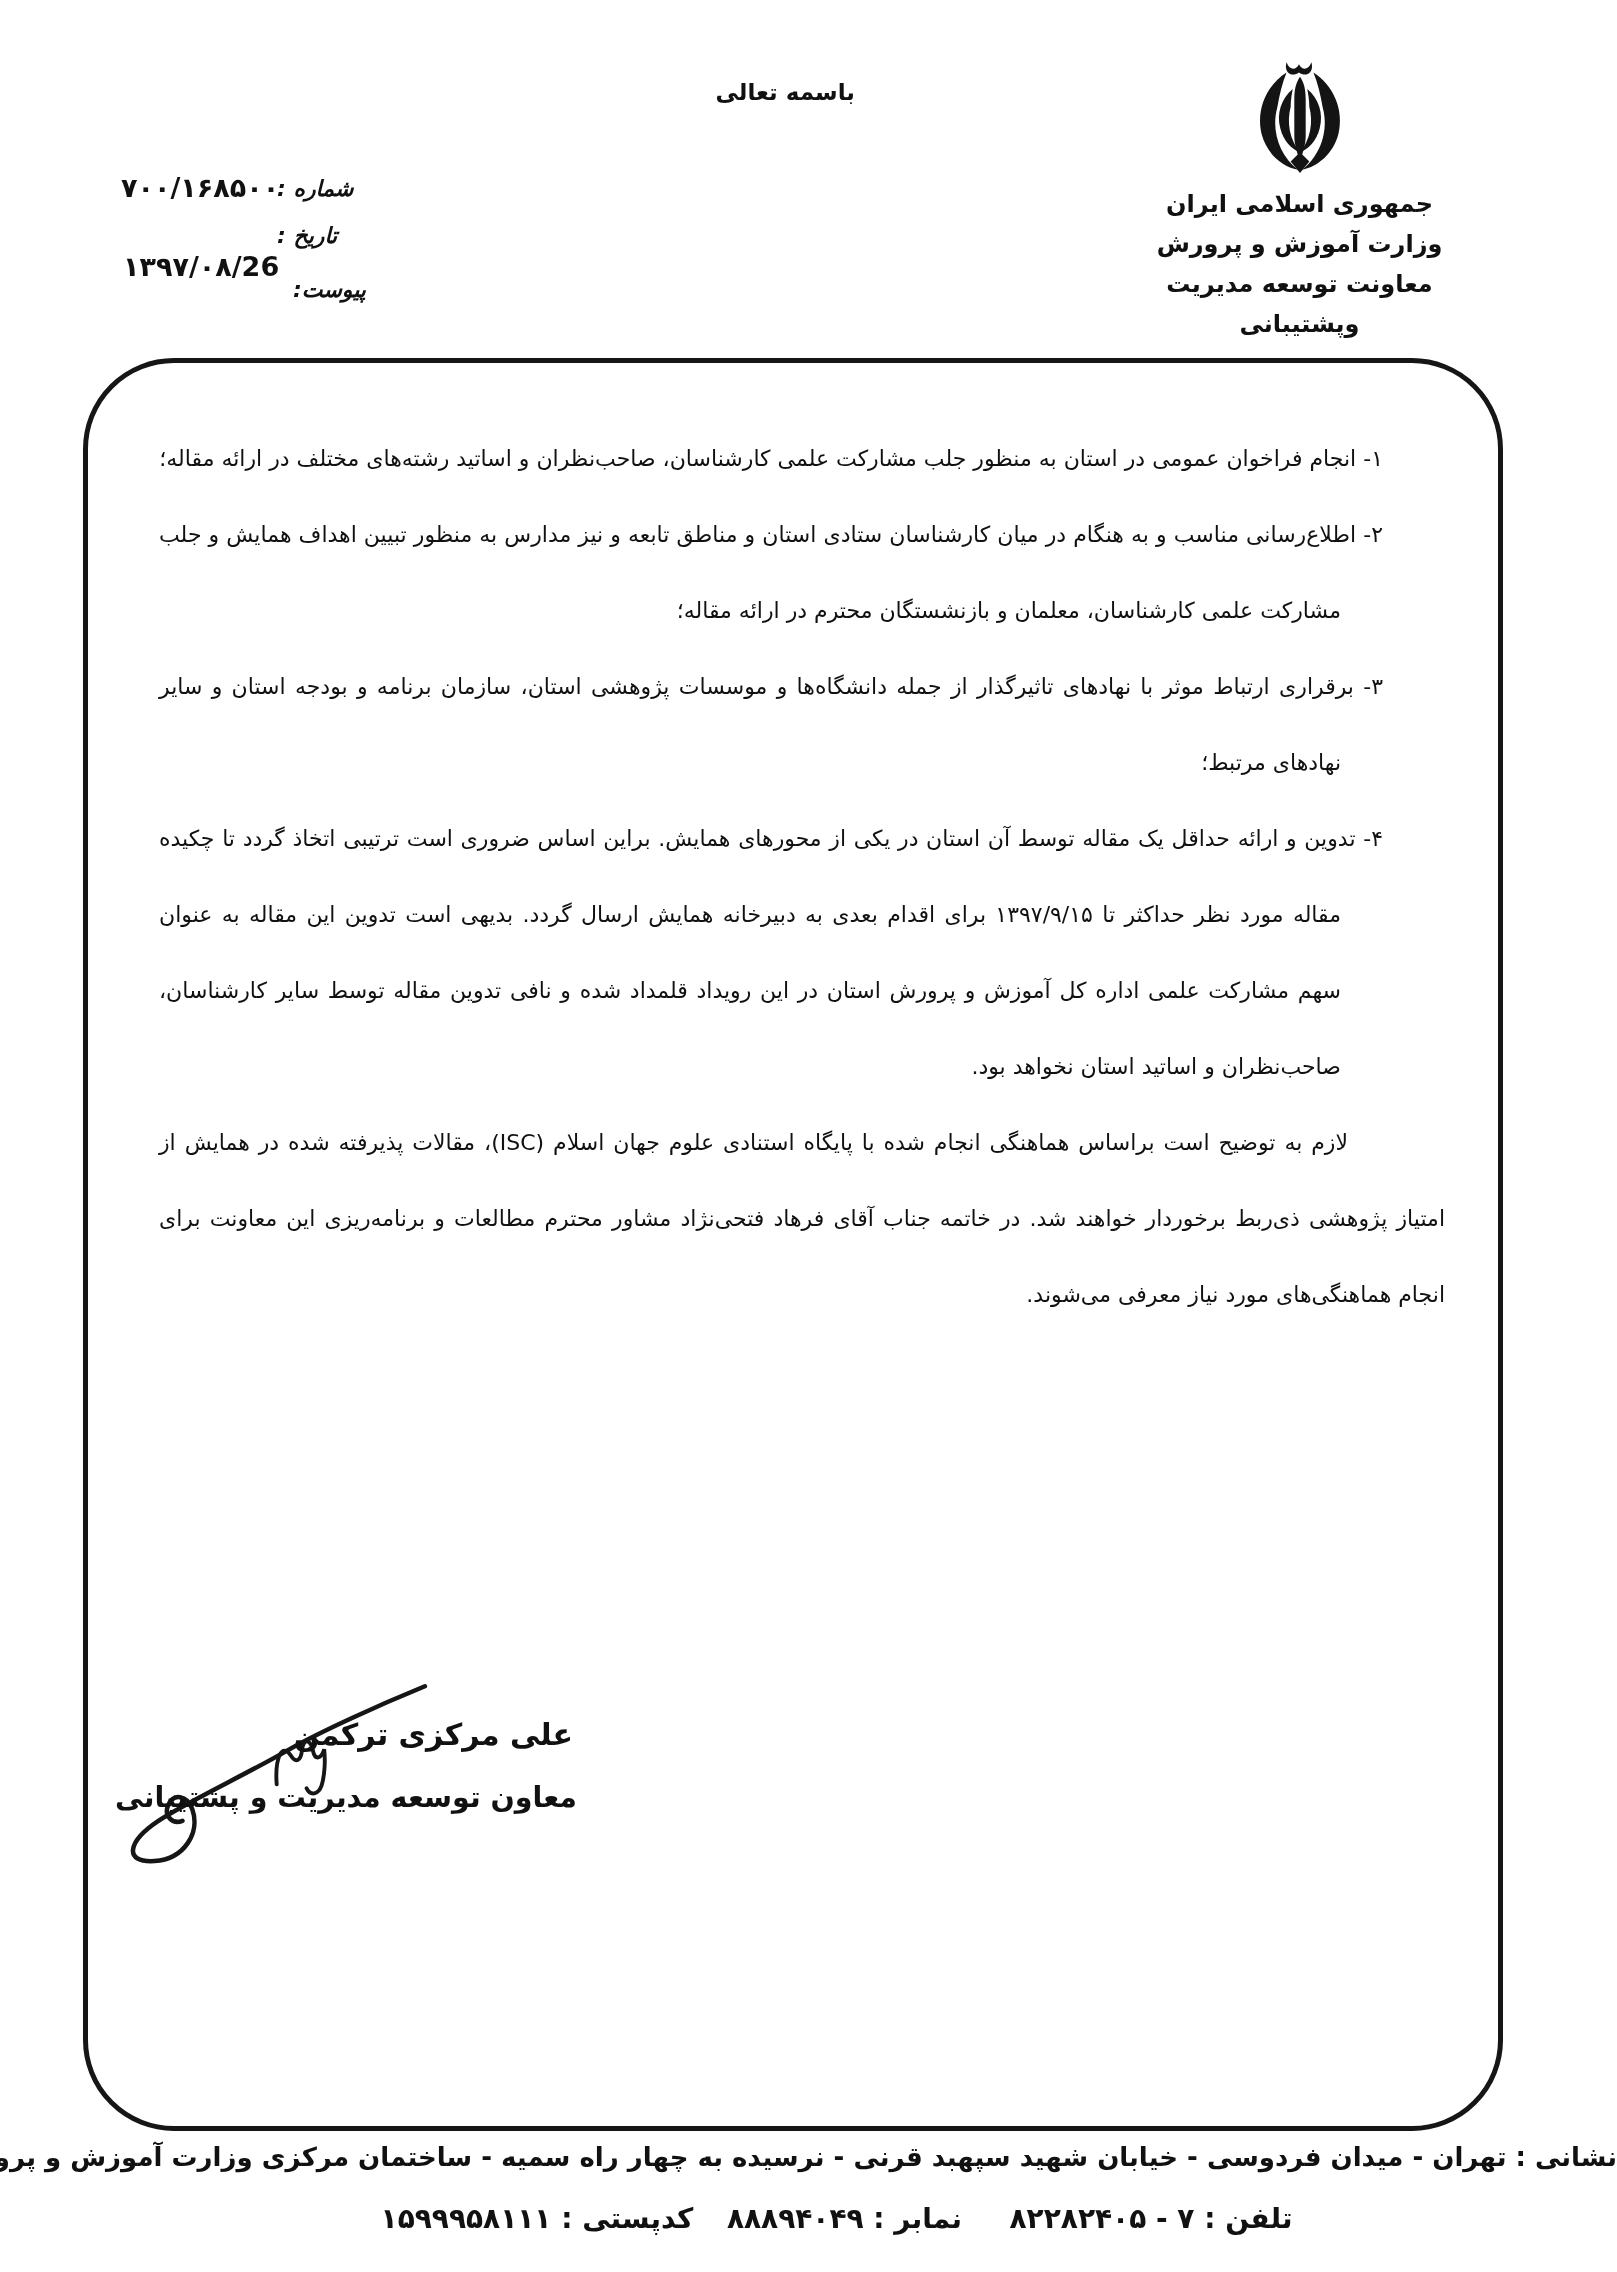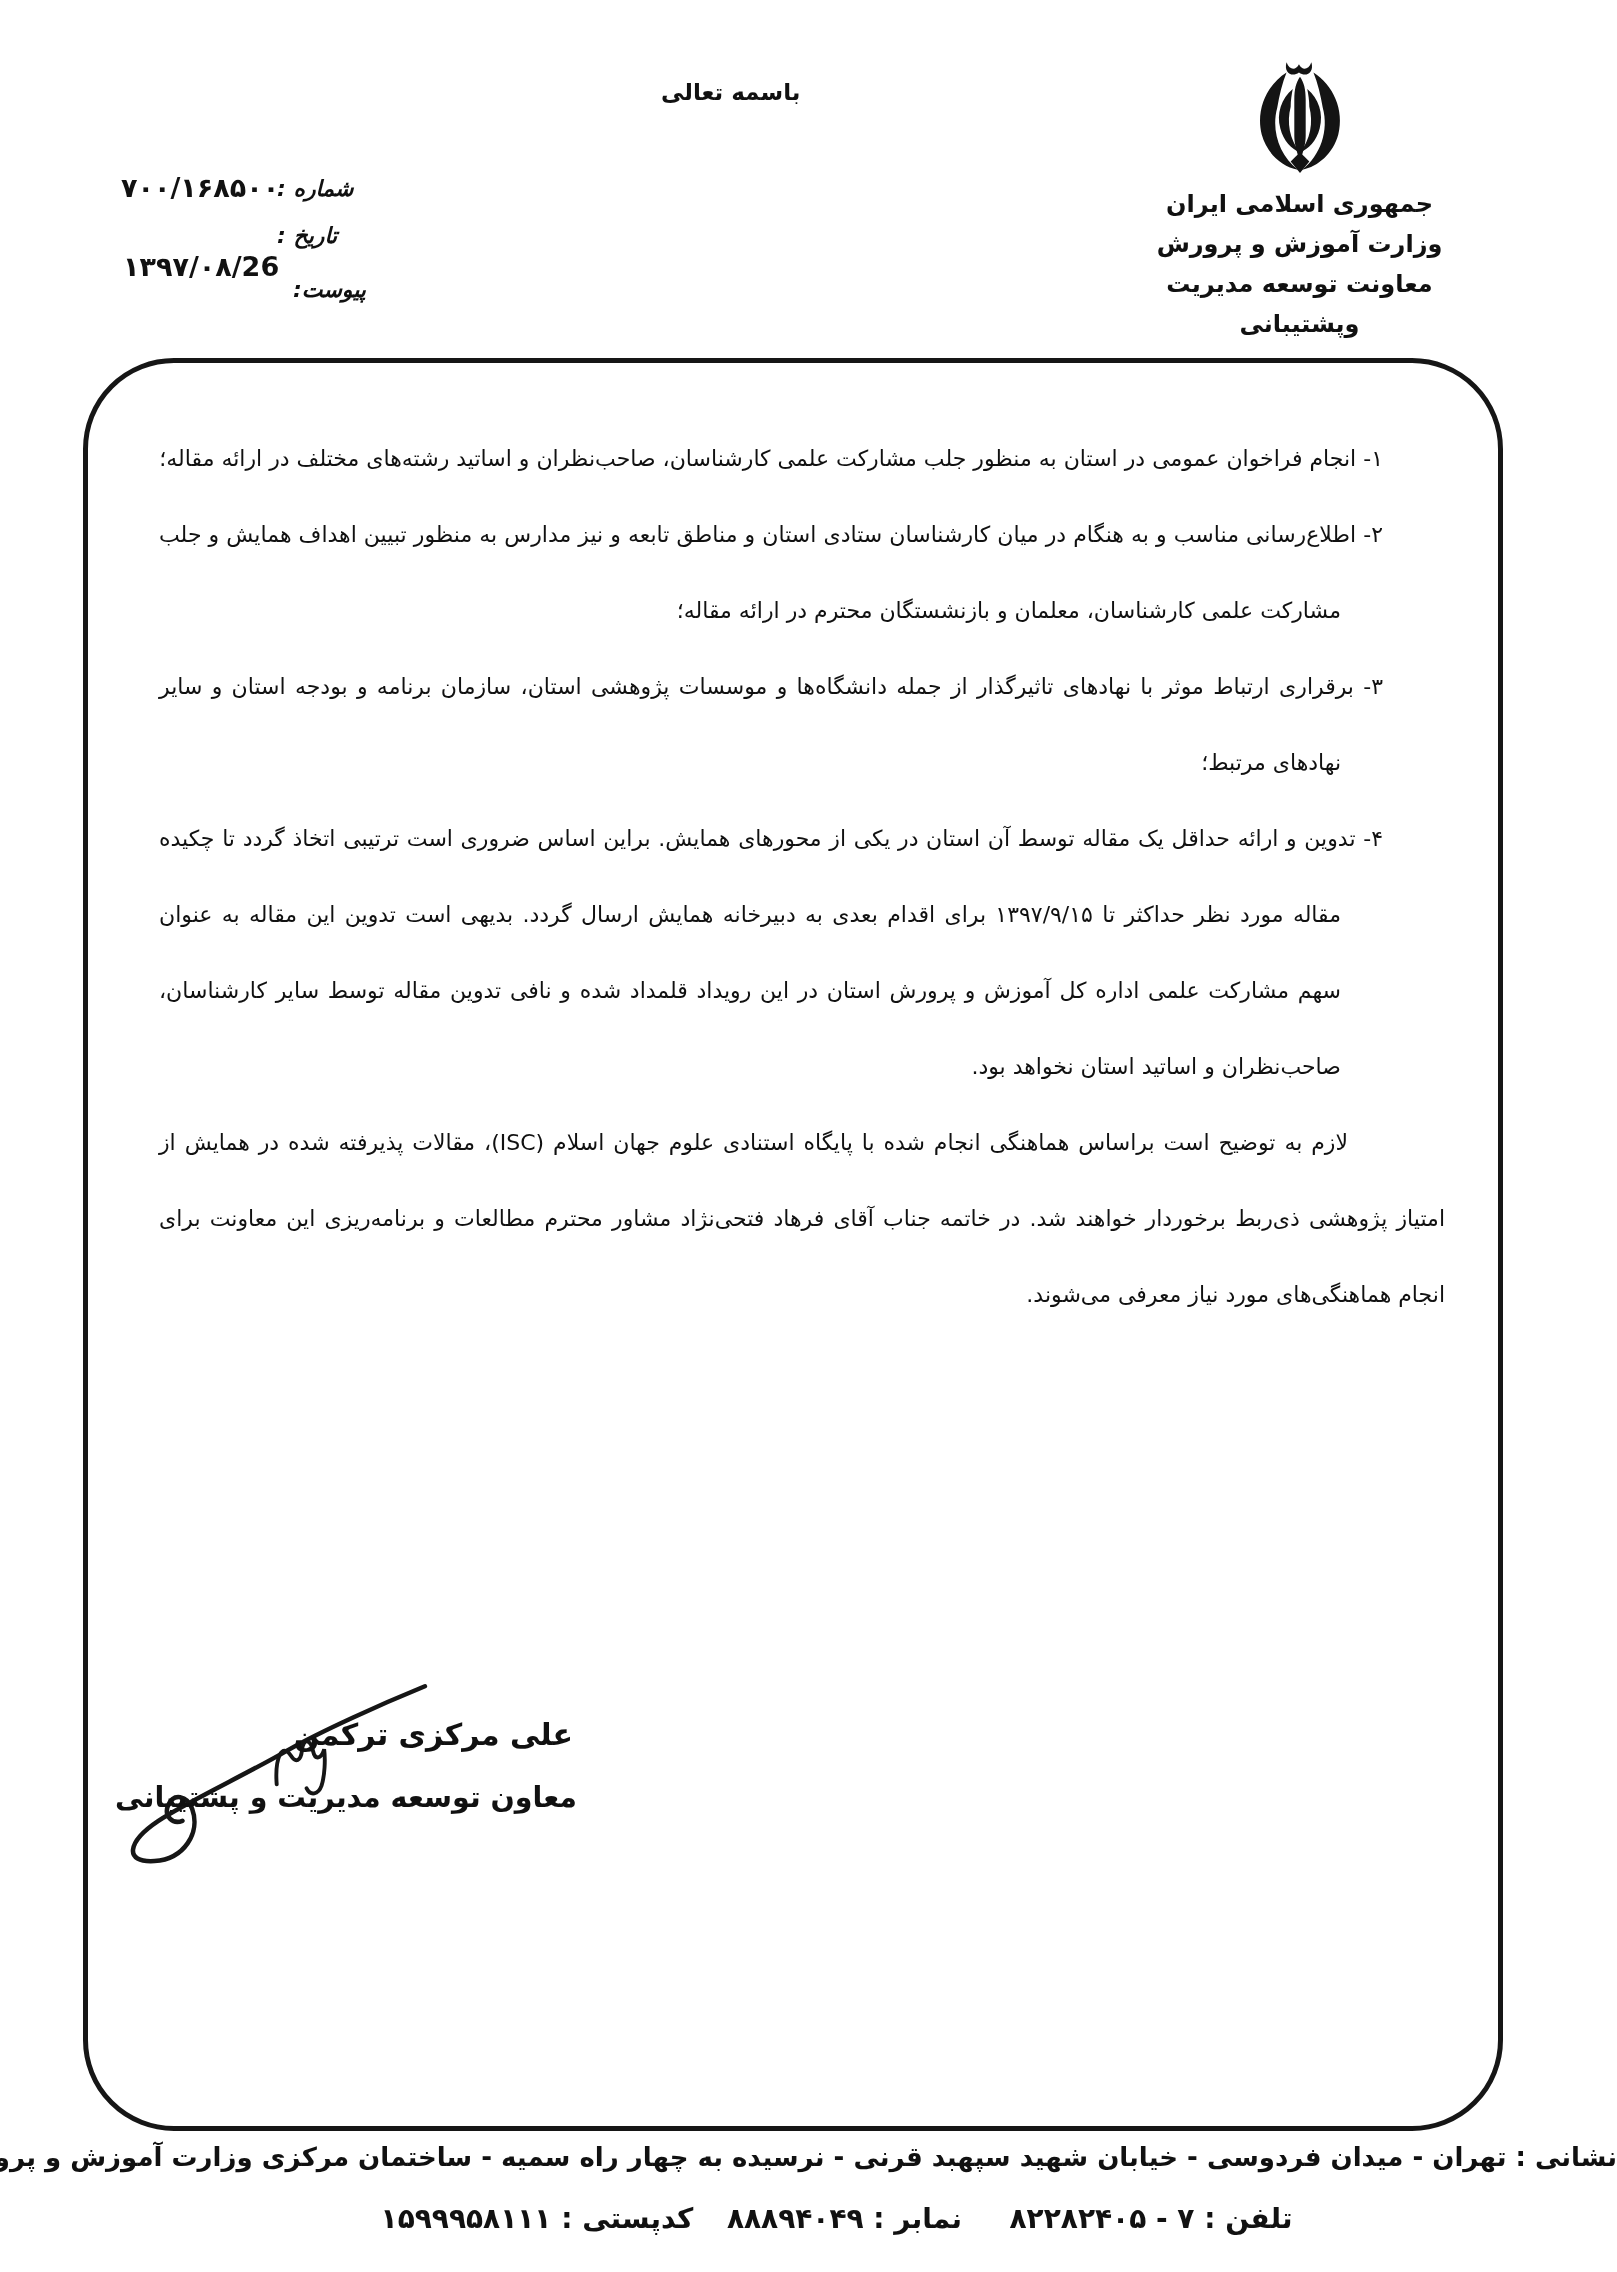--- a/index.html
+++ b/index.html
@@ -11,21 +11,21 @@
     font-family: "DejaVu Sans", sans-serif;
     color: #111111;
     direction: rtl;
     overflow: hidden;
   }
 
   
   .bismillah {
     position: absolute;
     left: 661px; top: 79px; width: 194px;
-    text-align: left;
+    text-align: right;
     font-size: 23px; font-weight: bold;
   }
   .emblem { position: absolute; left: 1248px; top: 57px; width: 104px; height: 119px; }
   .emblem svg { width: 100%; height: 100%; }
   .org-block {
     position: absolute;
     left: 1126px; top: 184px; width: 347px;
     text-align: center;
     font-size: 24px; font-weight: bold;
     line-height: 40px;

